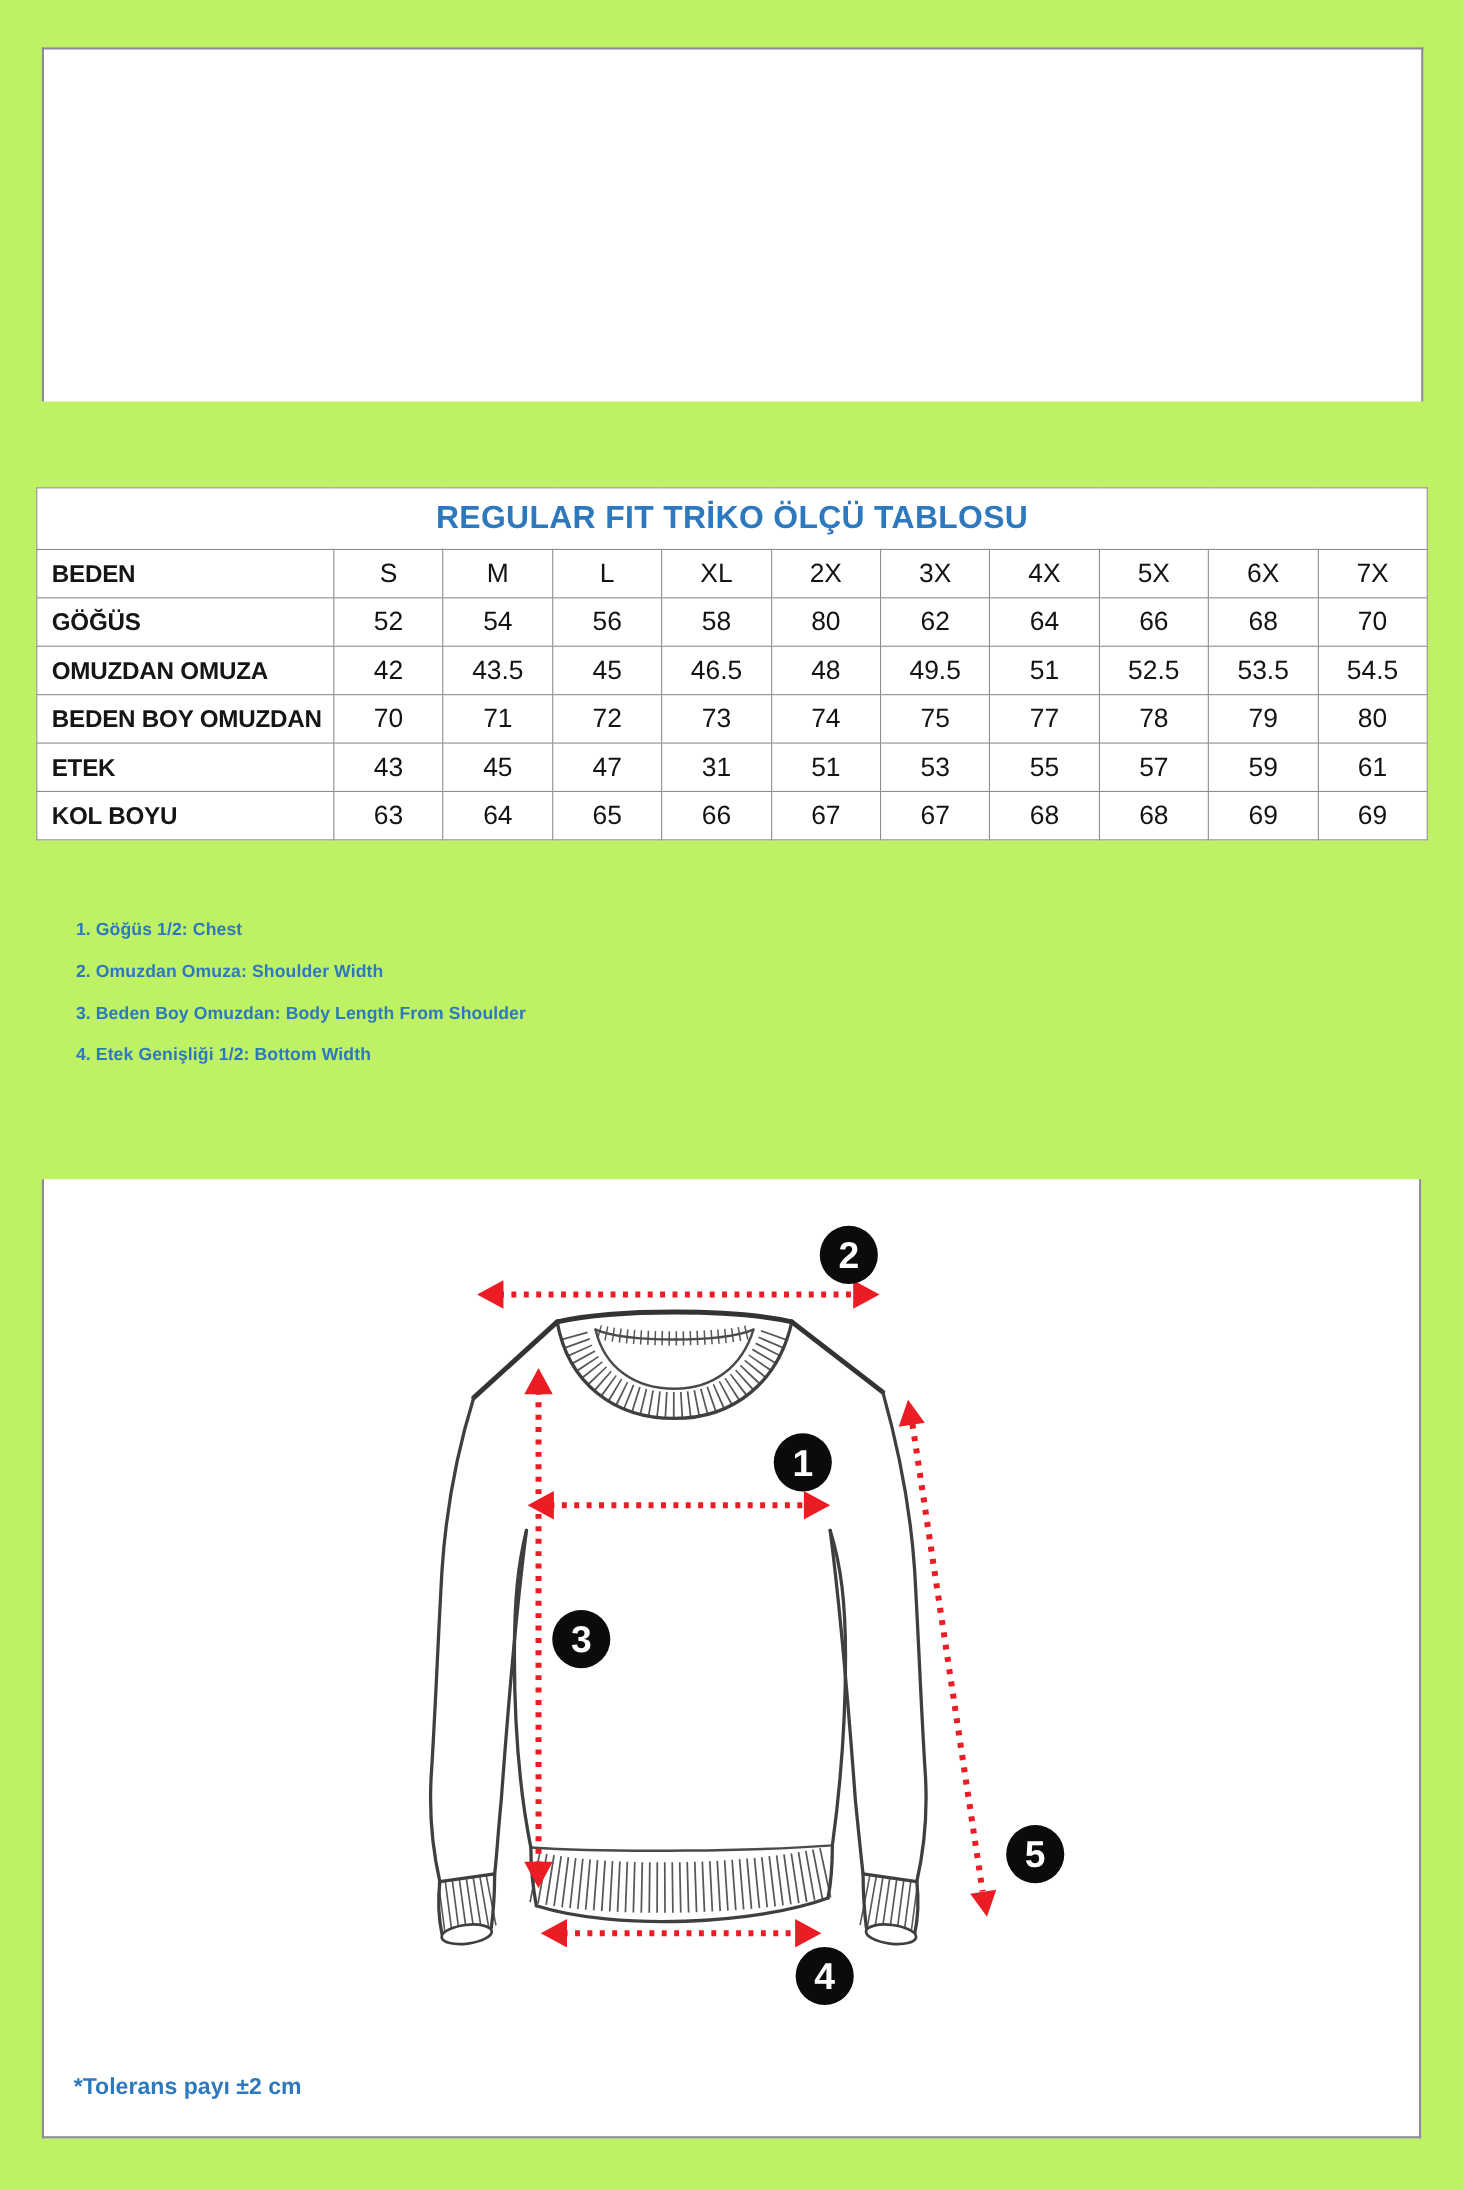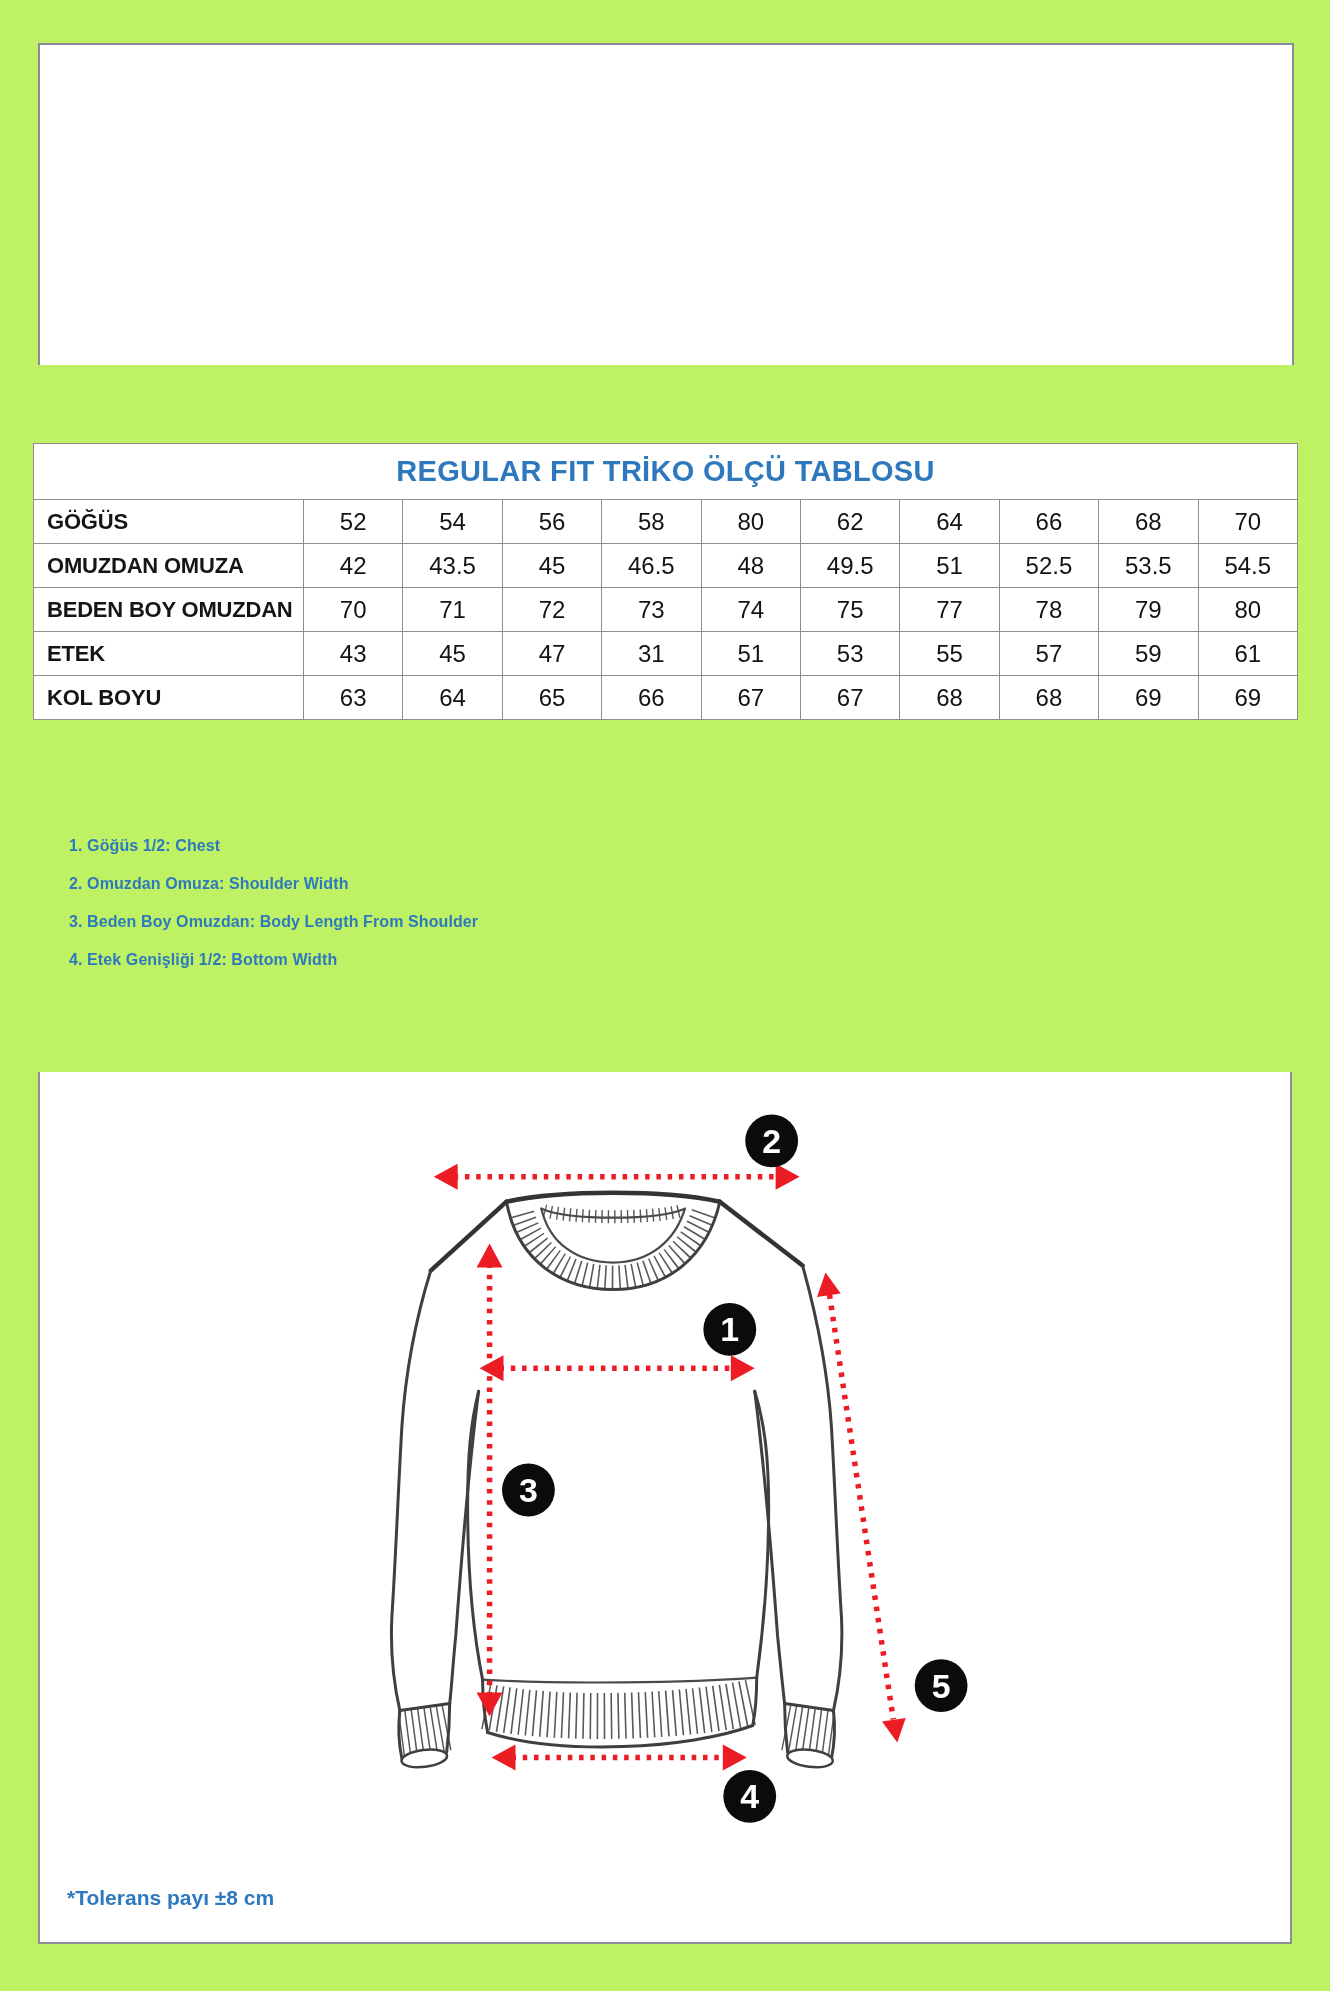--- a/index.html
+++ b/index.html
@@ -57,20 +57,33 @@
       <col style="width:270px">
       <col span="10" style="width:99.4px">
     </colgroup>
     <thead>
       <tr>
         <td class="tbl-title" colspan="11">REGULAR FIT TRİKO ÖLÇÜ TABLOSU</td>
       </tr>
     </thead>
     <tbody id="size-tbody">
         <tr>
+          <th class="row-label beden">BEDEN</th>
+          <td class="val">S</td>
+          <td class="val">M</td>
+          <td class="val">L</td>
+          <td class="val">XL</td>
+          <td class="val">2X</td>
+          <td class="val">3X</td>
+          <td class="val">4X</td>
+          <td class="val">5X</td>
+          <td class="val">6X</td>
+          <td class="val">7X</td>
+        </tr>
+        <tr>
           <th class="row-label">GÖĞÜS</th>
           <td class="val">52</td>
           <td class="val">54</td>
           <td class="val">56</td>
           <td class="val">58</td>
           <td class="val">80</td>
           <td class="val">62</td>
           <td class="val">64</td>
           <td class="val">66</td>
           <td class="val">68</td>
@@ -228,15 +241,15 @@
         <circle cx="750" cy="1798" r="26.5"></circle>
         <text x="750" y="1810">4</text>
       </g>
       <g class="marker">
         <circle cx="942" cy="1687" r="26.5"></circle>
         <text x="942" y="1699">5</text>
       </g>
     </svg>
   </div>
 
-  <div class="footnote">*Tolerans payı ±8 cm</div>
+  <div class="footnote">*Tolerans payı ±2 cm</div>
 
 </div>
 
 </body></html>

